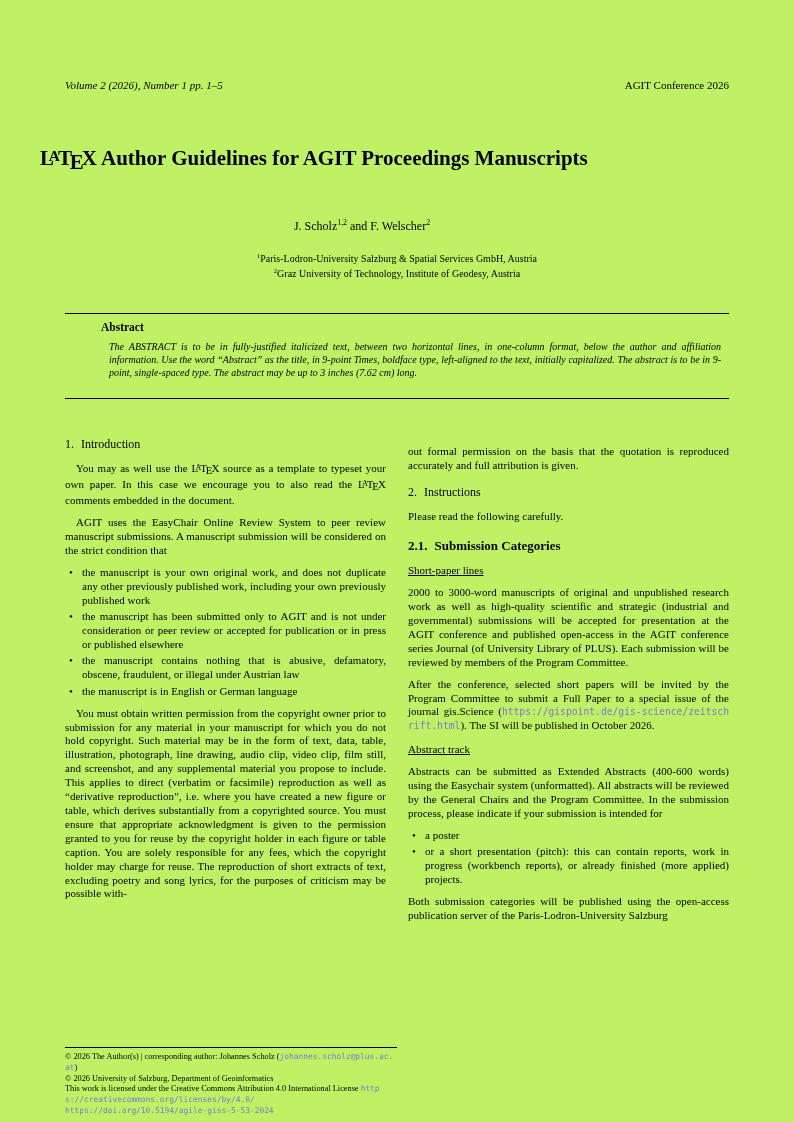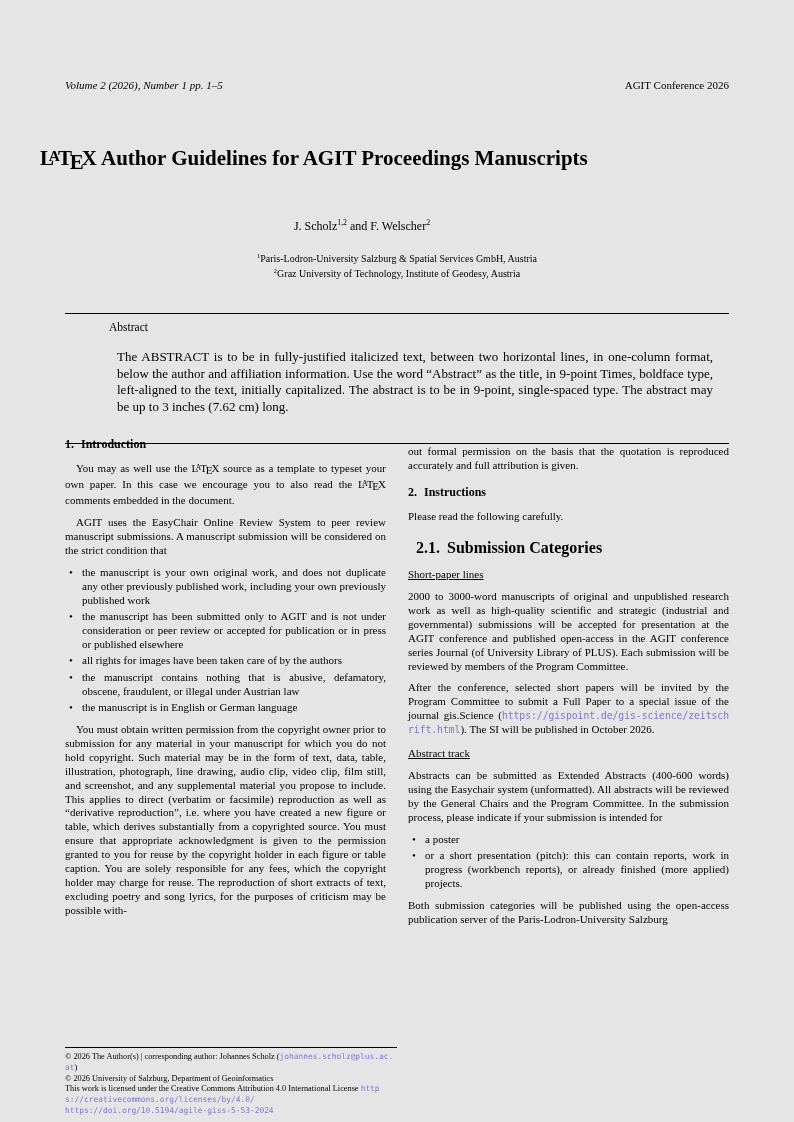--- a/index.html
+++ b/index.html
@@ -1,41 +1,41 @@
 <!DOCTYPE html>
 <html lang="en" style="--link-color: #7d74d4;"><head>
 <meta charset="utf-8">
 <style>
   html,body{margin:0;padding:0;background:#ffffff;}
-  .page{position:relative;width:794px;height:1122px;background:#e5e5e5;font-family:"Liberation Serif",serif;color:#000;overflow:hidden;}
+  .page{position:relative;width:794px;height:1122px;background:#bef264;font-family:"Liberation Serif",serif;color:#000;overflow:hidden;}
 
   .header{position:absolute;top:79px;left:65px;width:664px;display:flex;justify-content:space-between;font-size:11px;}
   .header-left{font-style:italic;}
 
   .title{position:absolute;top:146px;left:40px;width:714px;text-align:left;font-size:21px;font-weight:700;margin:0;}
 
   .authors{position:absolute;top:219px;left:0;width:724px;text-align:center;font-size:12px;}
   sup{font-size:0.65em;line-height:0;}
 
   .affils{position:absolute;top:252px;left:0;width:794px;text-align:center;font-size:10px;line-height:1.45;}
 
   .abstract-block{position:absolute;top:313px;left:65px;width:664px;}
   .rule{border:none;border-top:1px solid #000;height:0;margin:0;}
   .abstract-inner{padding:7px 0 11px 36px;}
-  .abstract-title{font-weight:400;font-size:11.5px;margin:0 8px 3px;}
-  .abstract-text{font-size:13px;line-height:1.28;text-align:justify;margin:16px;}
+  .abstract-title{font-weight:700;font-size:11.5px;margin:0 0 3px;}
+  .abstract-text{font-style:italic;font-size:10px;line-height:1.28;text-align:justify;margin:8px;}
 
   .columns{position:absolute;top:437px;left:65px;width:664px;display:flex;gap:22px;}
   .col{width:321px;font-size:11px;line-height:1.265;text-align:justify;hyphens:auto;}
   .col p{margin:8px 0 8px;}
   p.indent{text-indent:11px;}
 
-  .sec{font-size:12px;font-weight:700;margin:0 0 10px;text-align:left;}
+  .sec{font-size:12px;font-weight:400;margin:0 0 10px;text-align:left;}
   .sec.mt{margin-top:12px;}
-  .subsec{font-size:16px;font-weight:700;margin:14px 8px 10px;text-align:left;}
+  .subsec{font-size:13px;font-weight:700;margin:14px 0 10px;text-align:left;}
   .sec-num{margin-right:7px;}
 
   .bullets{list-style:none;margin:0 0 8px;padding:0 0 0 4px;text-align:justify;}
   .bullets li{position:relative;padding-left:13px;margin-bottom:2.5px;}
   .bullets li::before{content:"\2022";position:absolute;left:0;}
 
   .track{text-decoration:underline;margin:2px 0 0;text-align:left;}
   .track.gap{margin-top:10px;}
 
   .latex{white-space:nowrap;}
@@ -82,21 +82,20 @@
       <h2 class="sec"><span class="sec-num">1.</span><span>Introduction</span></h2>
 
 
       <p class="indent"><span>You may as well use the </span><span class="latex"><span>L</span><span class="lx-a">A</span><span>T</span><span class="lx-e">E</span><span>X</span></span><span> source as a template to typeset your own paper. In this case we encourage you to also read the </span><span class="latex"><span>L</span><span class="lx-a">A</span><span>T</span><span class="lx-e">E</span><span>X</span></span><span> comments embedded in the document.</span></p>
 
       <p class="indent">AGIT uses the EasyChair Online Review System to peer review manuscript submissions. A manuscript submission will be considered on the strict condition that</p>
 
       <ul class="bullets">
         <li>the manuscript is your own original work, and does not duplicate any other previously published work, including your own previously published work</li>
         <li>the manuscript has been submitted only to AGIT and is not under consideration or peer review or accepted for publication or in press or published elsewhere</li>
-        <li>all rights for images have been taken care of by the authors</li>
         <li>the manuscript contains nothing that is abusive, defamatory, obscene, fraudulent, or illegal under Austrian law</li>
         <li>the manuscript is in English or German language</li>
       </ul>
 
       <p class="indent">You must obtain written permission from the copyright owner prior to submission for any material in your manuscript for which you do not hold copyright. Such material may be in the form of text, data, table, illustration, photograph, line drawing, audio clip, video clip, film still, and screenshot, and any supplemental material you propose to include. This applies to direct (verbatim or facsimile) reproduction as well as “derivative reproduction”, i.e. where you have created a new figure or table, which derives substantially from a copyrighted source. You must ensure that appropriate acknowledgment is given to the permission granted to you for reuse by the copyright holder in each figure or table caption. You are solely responsible for any fees, which the copyright holder may charge for reuse. The reproduction of short extracts of text, excluding poetry and song lyrics, for the purposes of criticism may be possible with-</p>
     </div>
 
     <div class="col">
       <p>out formal permission on the basis that the quotation is reproduced accurately and full attribution is given.</p>
 

